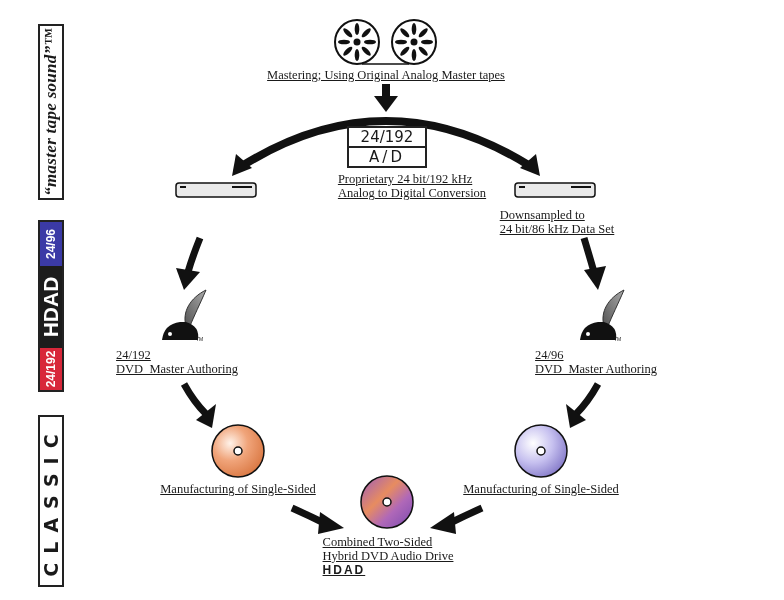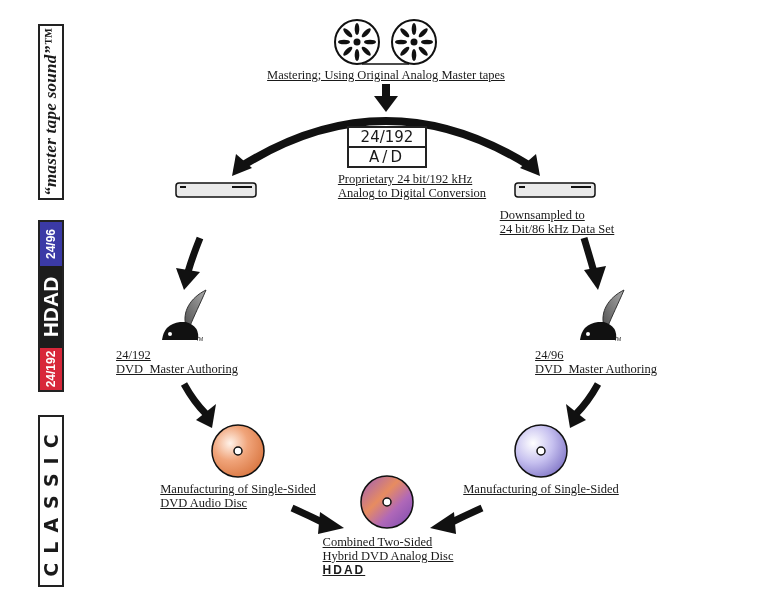--- a/index.html
+++ b/index.html
@@ -201,24 +201,23 @@
   <div style="white-space:pre;">DVD  Master Authoring</div>
 </div>
 
 <div class="lbl" style="left:596px; top:348px;">
   <div>24/96</div>
   <div style="white-space:pre;">DVD  Master Authoring</div>
 </div>
 
 <div class="lbl" style="left:238px; top:482px;">
   <div>Manufacturing of Single-Sided</div>
-  <div>DVD Audio Disc</div>
 </div>
 
 <div class="lbl" style="left:541px; top:482px;">
   <div>Manufacturing of Single-Sided</div>
 </div>
 
 <div class="lbl" style="left:388px; top:535px;">
   <div>Combined Two-Sided</div>
-  <div>Hybrid DVD Analog Disc</div>
+  <div>Hybrid DVD Audio Drive</div>
   <div class="hdad-word">HDAD</div>
 </div>
 
 </body></html>

